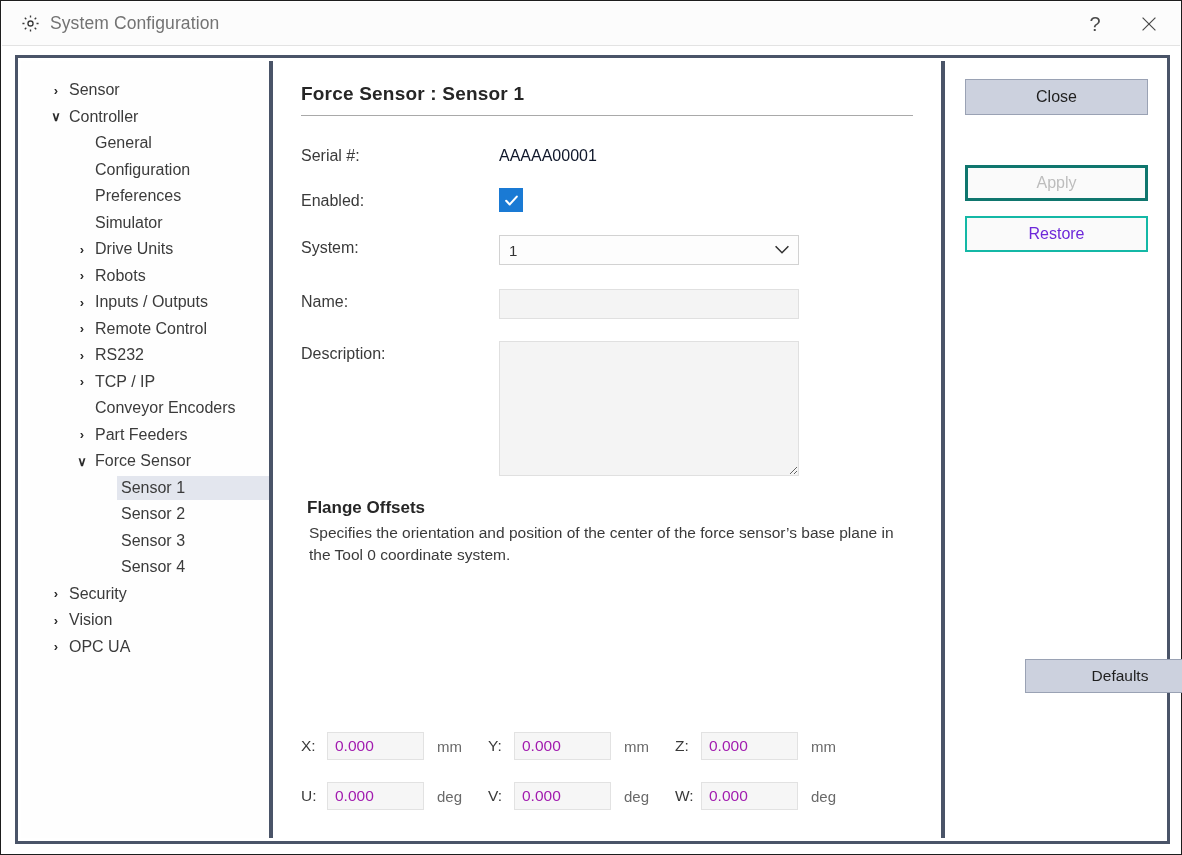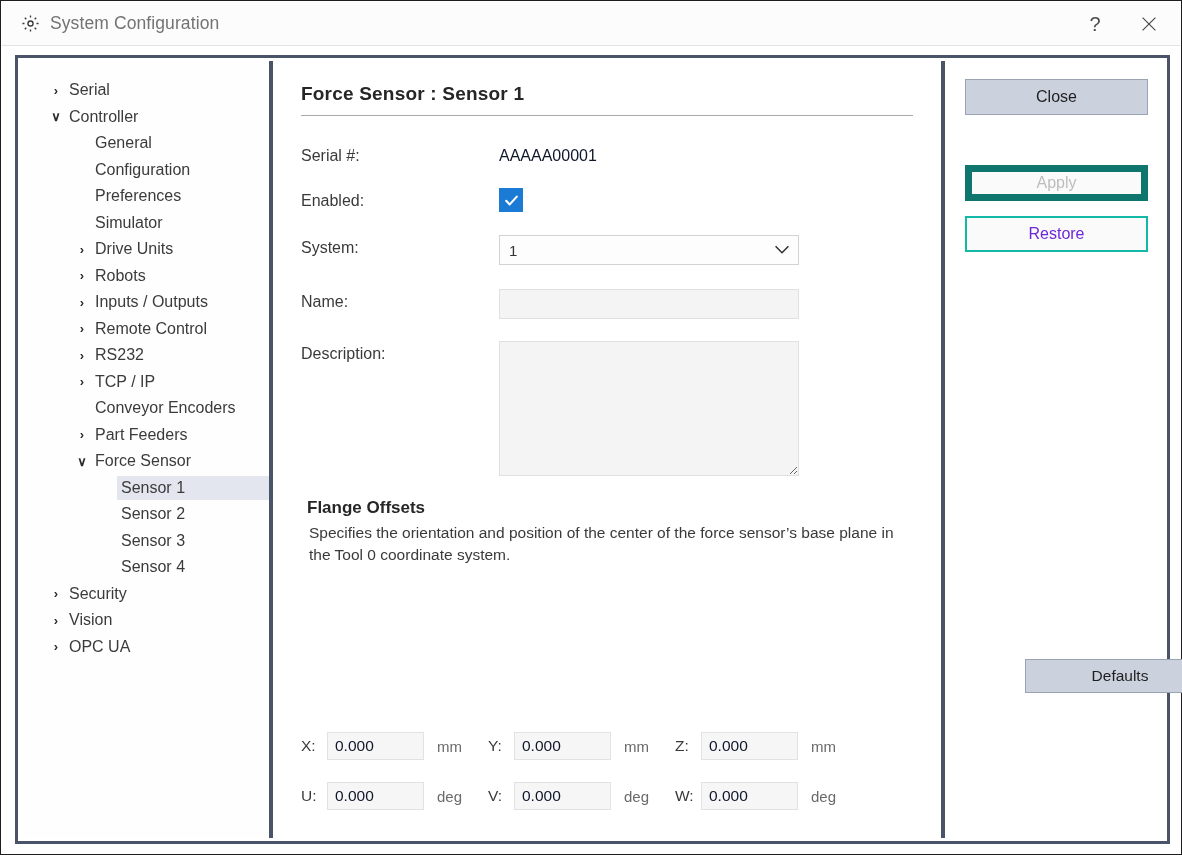--- a/index.html
+++ b/index.html
@@ -220,21 +220,21 @@
   .coord-lbl {
     width: 26px;
     font-size: 15.5px;
     color: #3a3a3a;
   }
   .coord-input {
     width: 97px; height: 28px;
     background: #f6f6f6;
     border: 1px solid #e2e2e2;
     font-size: 15.5px;
-    color: #0f172a;
+    color: #a21caf;
     padding: 0 7px;
     font-family: "Liberation Sans", sans-serif;
   }
   .coord-unit {
     width: 64px;
     padding-left: 13px;
     font-size: 15px;
     color: #6a6a6a;
   }
 
@@ -254,21 +254,21 @@
     cursor: default;
   }
   #btn-close {
     background: #ccd1de;
     border: 1px solid #9aa2b4;
     color: #1f1f1f;
     margin-top: 2px;
   }
   #btn-apply {
     background: #fafafa;
-    border: 7px solid #0f766e;
+    border: 3px solid #0f766e;
     color: #bdbdbd;
     margin-top: 50px;
   }
   #btn-restore {
     background: #fafafa;
     border: 2px solid #14b8a6;
     color: #6d28d9;
     margin-top: 15px;
   }
 </style>
@@ -292,21 +292,21 @@
       </svg>
     </button>
   </div>
 
   <div id="frame">
     <div id="frame-inner">
 
       <div id="sidebar">
           <div class="tree-item lvl0">
             <span class="chev">›</span>
-            <span class="tlabel">Serial</span>
+            <span class="tlabel">Sensor</span>
           </div>
           <div class="tree-item lvl0">
             <span class="chev">∨</span>
             <span class="tlabel">Controller</span>
           </div>
           <div class="tree-item lvl1 no-chev">
             <span class="chev">›</span>
             <span class="tlabel">General</span>
           </div>
           <div class="tree-item lvl1 no-chev">

